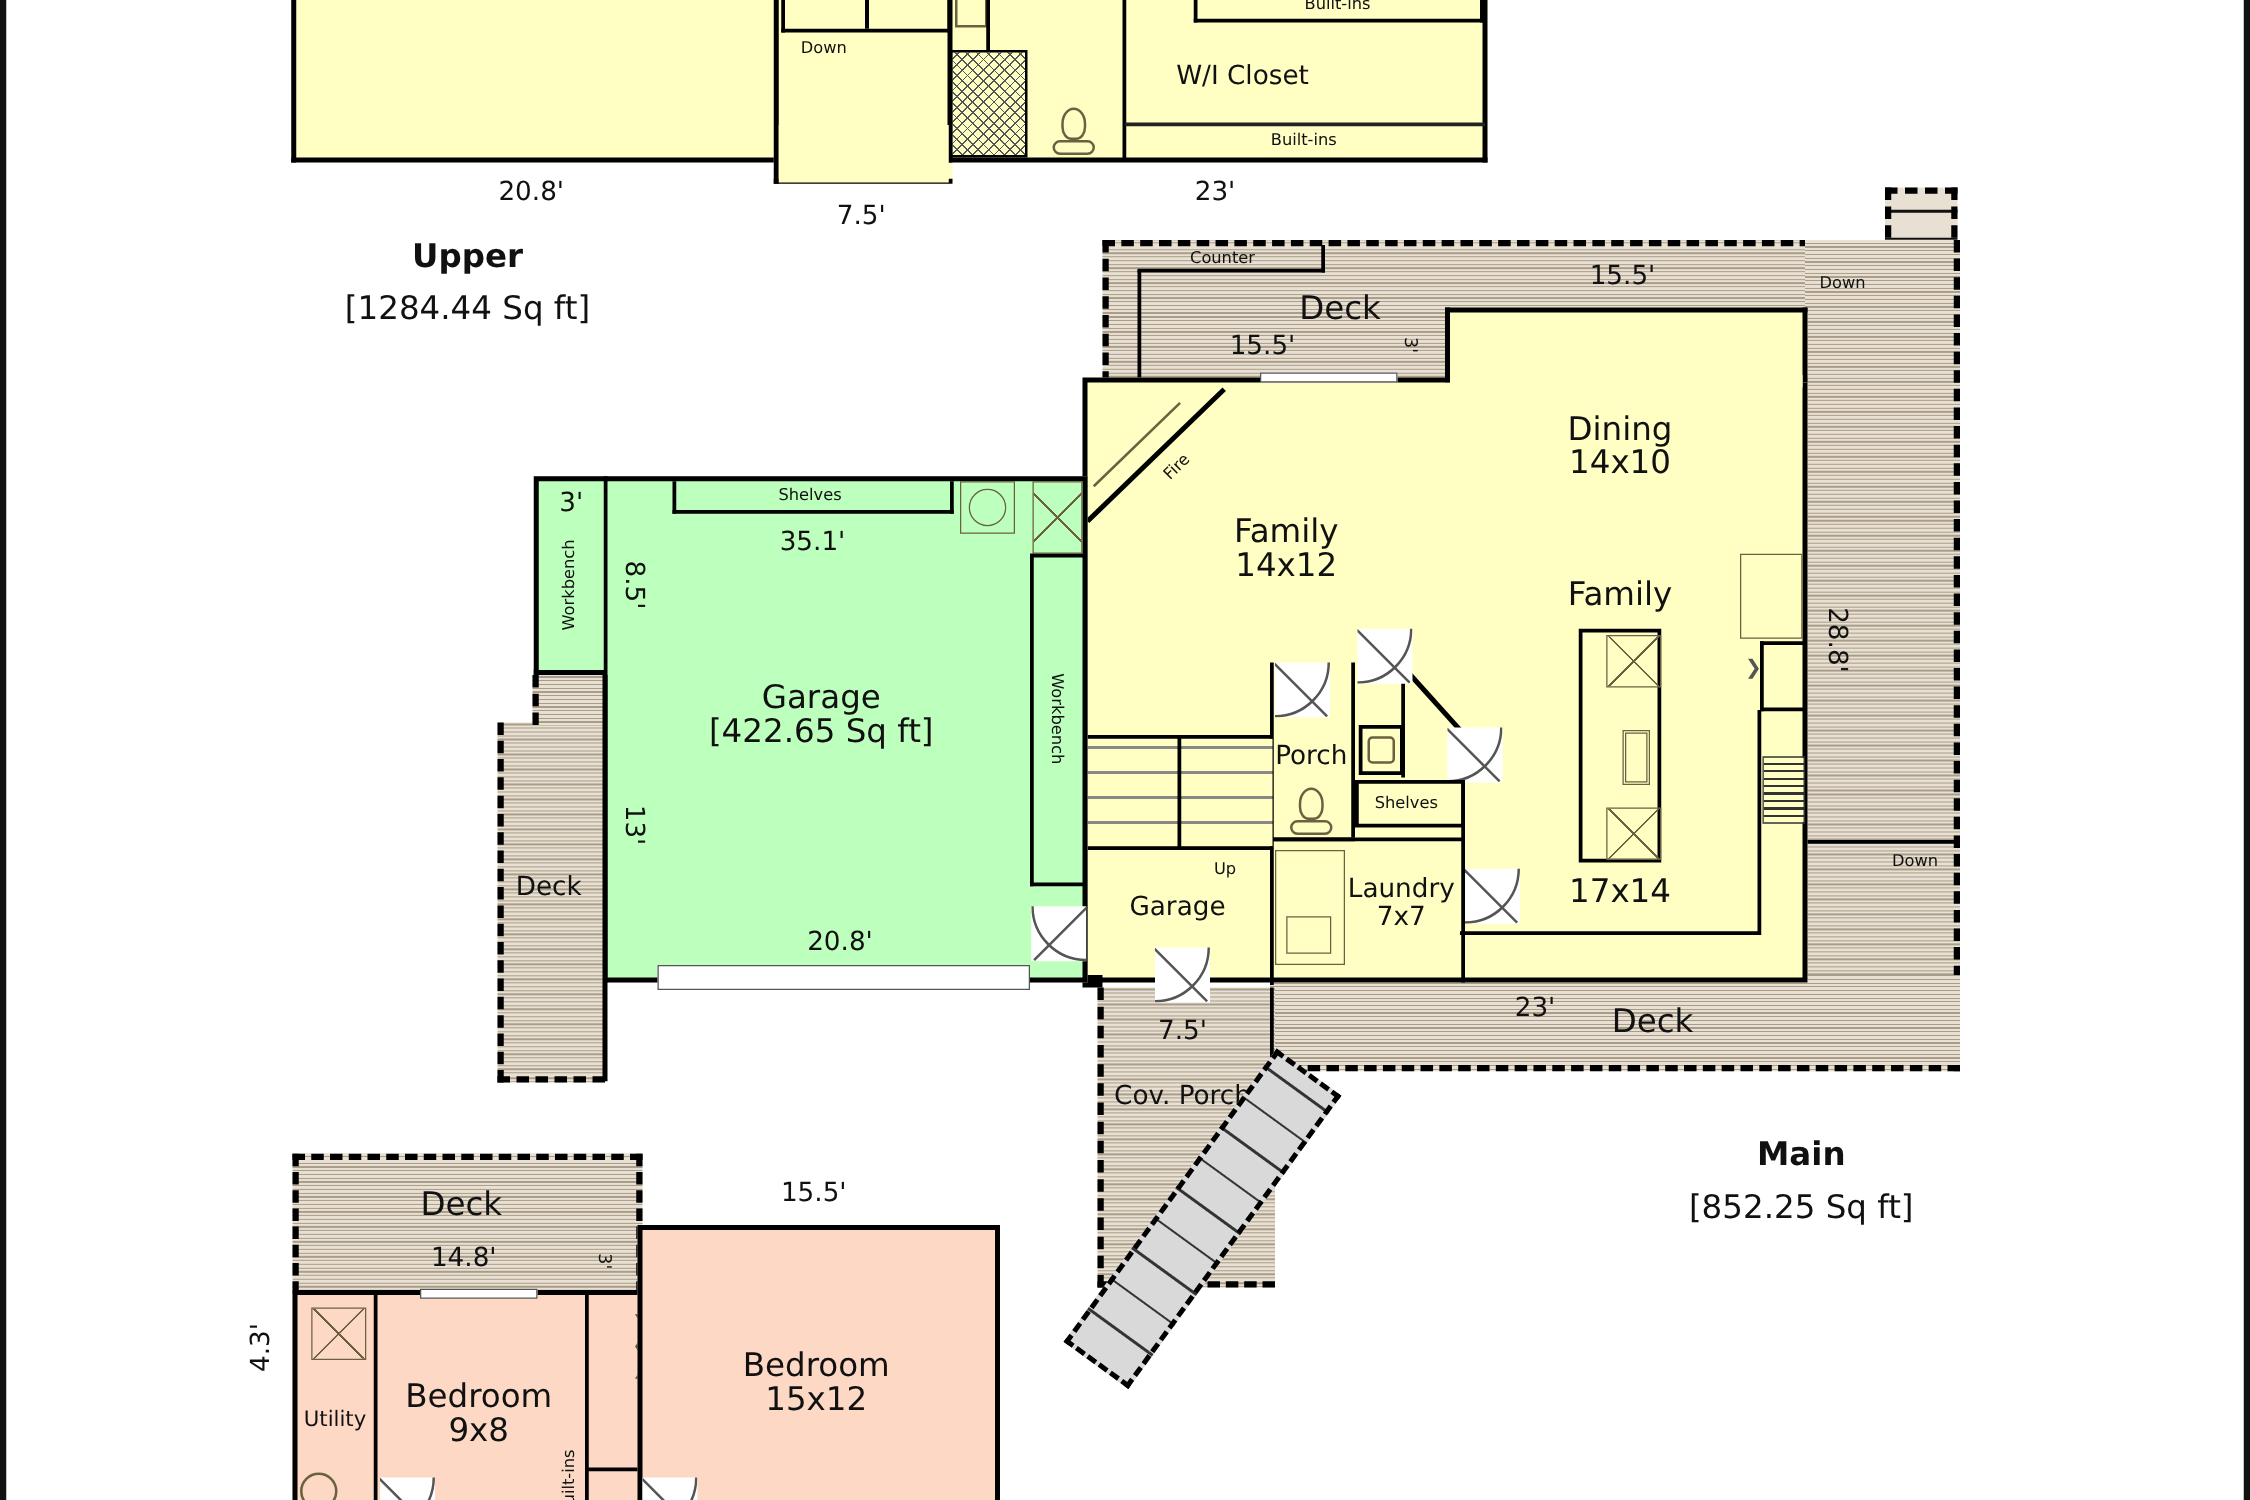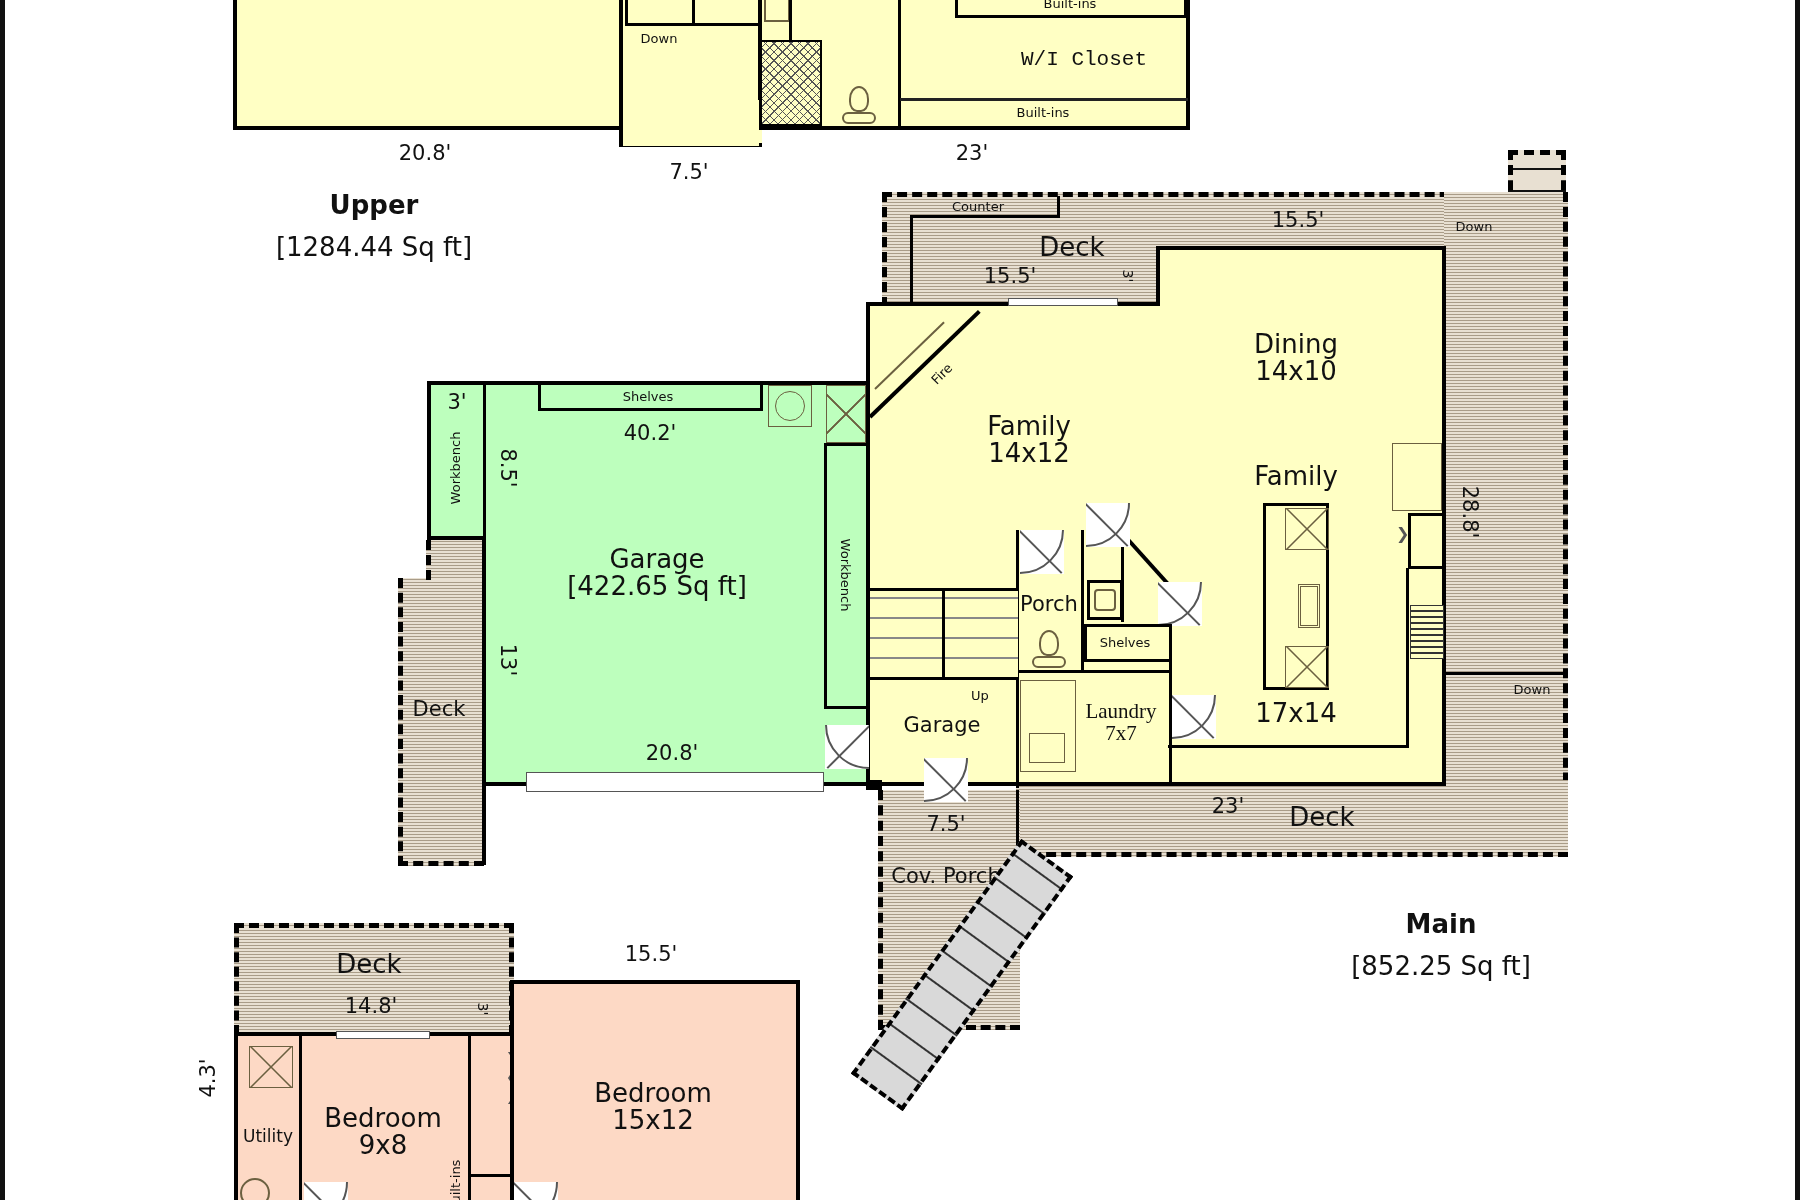--- a/index.html
+++ b/index.html
@@ -59,21 +59,21 @@
 
   <div class="abs" style="left:764px;top:-4px;width:26px;height:26px;border:2px solid #6b6040;box-sizing:border-box;"></div>
   <div class="wall" style="left:789px;top:-4px;width:3px;height:44px;"></div>
   <div class="tile" style="left:760px;top:40px;width:62px;height:86px;"></div>
   <div class="toilet" style="left:842px;top:86px;"></div>
   <div class="wall" style="left:898px;top:-4px;width:3px;height:132px;"></div>
   <div class="abs" style="left:955px;top:-4px;width:232px;height:22px;border:3px solid #000;border-top:none;box-sizing:border-box;"></div>
   <div class="lbl xs" style="left:1070px;top:4px;">Built-ins</div>
   <div class="thin" style="left:900px;top:98px;width:288px;height:3px;"></div>
   <div class="lbl xs" style="left:1043px;top:113px;">Built-ins</div>
-  <div class="lbl med" style="left:1084px;top:60px;font-family:Liberation Mono, monospace;">W/I Closet</div>
+  <div class="lbl med" style="left:994px;top:60px;">W/I Closet</div>
 
   <div class="lbl med" style="left:425px;top:153px;">20.8'</div>
   <div class="lbl med" style="left:689px;top:172px;">7.5'</div>
   <div class="lbl med" style="left:972px;top:153px;">23'</div>
   <div class="lbl big bold" style="left:374px;top:206px;">Upper</div>
   <div class="lbl big" style="left:374px;top:248px;">[1284.44 Sq ft]</div>
 </div>
 
 <div>
 
@@ -137,21 +137,21 @@
   <div class="diag" style="left:1123px;top:532px;width:68px;transform:rotate(48deg);"></div>
   <div class="door" style="left:1086px;top:503px;"></div>
   <div class="door" style="left:1158px;top:582px;"></div>
   <div class="abs" style="left:1084px;top:624px;width:88px;height:38px;border:3px solid #000;box-sizing:border-box;"></div>
   <div class="lbl xs" style="left:1125px;top:643px;">Shelves</div>
   <div class="wall" style="left:1169px;top:624px;width:3px;height:162px;"></div>
   <div class="wall" style="left:1016px;top:670px;width:156px;height:3px;"></div>
   <div class="abs" style="left:1020px;top:680px;width:56px;height:92px;border:1.5px solid #6b6040;box-sizing:border-box;">
     <div class="abs" style="left:8px;top:52px;width:36px;height:30px;border:1.5px solid #6b6040;box-sizing:border-box;"></div>
   </div>
-  <div class="lbl med" style="left:1121px;top:722px;font-family:Liberation Serif, serif;"><span>Laundry</span><br><span>7x7</span></div>
+  <div class="lbl med" style="left:1121px;top:722px;"><span>Laundry</span><br><span>7x7</span></div>
   <div class="door" style="left:1172px;top:695px;"></div>
 
   <div class="abs" style="left:870px;top:588px;width:148px;height:92px;border-top:3px solid #000;border-bottom:3px solid #000;box-sizing:border-box;background:repeating-linear-gradient(0deg,#ffffc4 0 18px,#888 18px 20px);"></div>
   <div class="wall" style="left:942px;top:588px;width:3px;height:92px;"></div>
   <div class="lbl xs" style="left:980px;top:696px;">Up</div>
   <div class="lbl med" style="left:942px;top:725px;">Garage</div>
   <div class="door" style="left:924px;top:758px;"></div>
   <div class="wall" style="left:866px;top:780px;width:16px;height:10px;"></div>
 
   <div class="lbl big" style="left:1322px;top:818px;">Deck</div>
@@ -167,21 +167,21 @@
   <div class="lbl med" style="left:457px;top:402px;">3'</div>
   <div class="lbl xs rotm90" style="left:456px;top:468px;">Workbench</div>
   <div class="abs" style="left:538px;top:385px;width:225px;height:26px;border:3px solid #000;border-top:none;box-sizing:border-box;"></div>
   <div class="lbl xs" style="left:648px;top:397px;">Shelves</div>
   <div class="abs" style="left:768px;top:385px;width:44px;height:42px;border:1.5px solid #6b6040;box-sizing:border-box;">
     <div class="abs" style="left:6px;top:5px;width:30px;height:30px;border:1.5px solid #6b6040;border-radius:50%;box-sizing:border-box;"></div>
   </div>
   <div class="xbox" style="left:826px;top:385px;width:40px;height:58px;"></div>
   <div class="abs" style="left:824px;top:443px;width:44px;height:266px;border:3px solid #000;border-right:none;box-sizing:border-box;"></div>
   <div class="lbl xs rot90" style="left:845px;top:575px;">Workbench</div>
-  <div class="lbl med" style="left:650px;top:433px;">40.2'</div>
+  <div class="lbl med" style="left:650px;top:433px;">35.1'</div>
   <div class="lbl med rot90" style="left:508px;top:468px;">8.5'</div>
   <div class="lbl med rot90" style="left:508px;top:660px;">13'</div>
   <div class="lbl big" style="left:657px;top:573px;"><span>Garage</span><br><span>[422.65 Sq ft]</span></div>
   <div class="lbl med" style="left:672px;top:753px;">20.8'</div>
   <div class="abs" style="left:526px;top:772px;width:298px;height:20px;background:#fff;border:1.5px solid #555;box-sizing:border-box;"></div>
   <div class="door" style="left:825px;top:725px;transform:scaleX(-1);"></div>
 
   <div class="deck dash-l dash-b" style="left:398px;top:578px;width:86px;height:288px;"></div>
   <div class="abs" style="left:426px;top:540px;width:58px;height:40px;border-left:5px dashed #000;box-sizing:border-box;background:repeating-linear-gradient(0deg,#e8e0d2 0 2px,#a99c88 2px 3px);"></div>
   <div class="wall" style="left:482px;top:540px;width:4px;height:325px;"></div>

